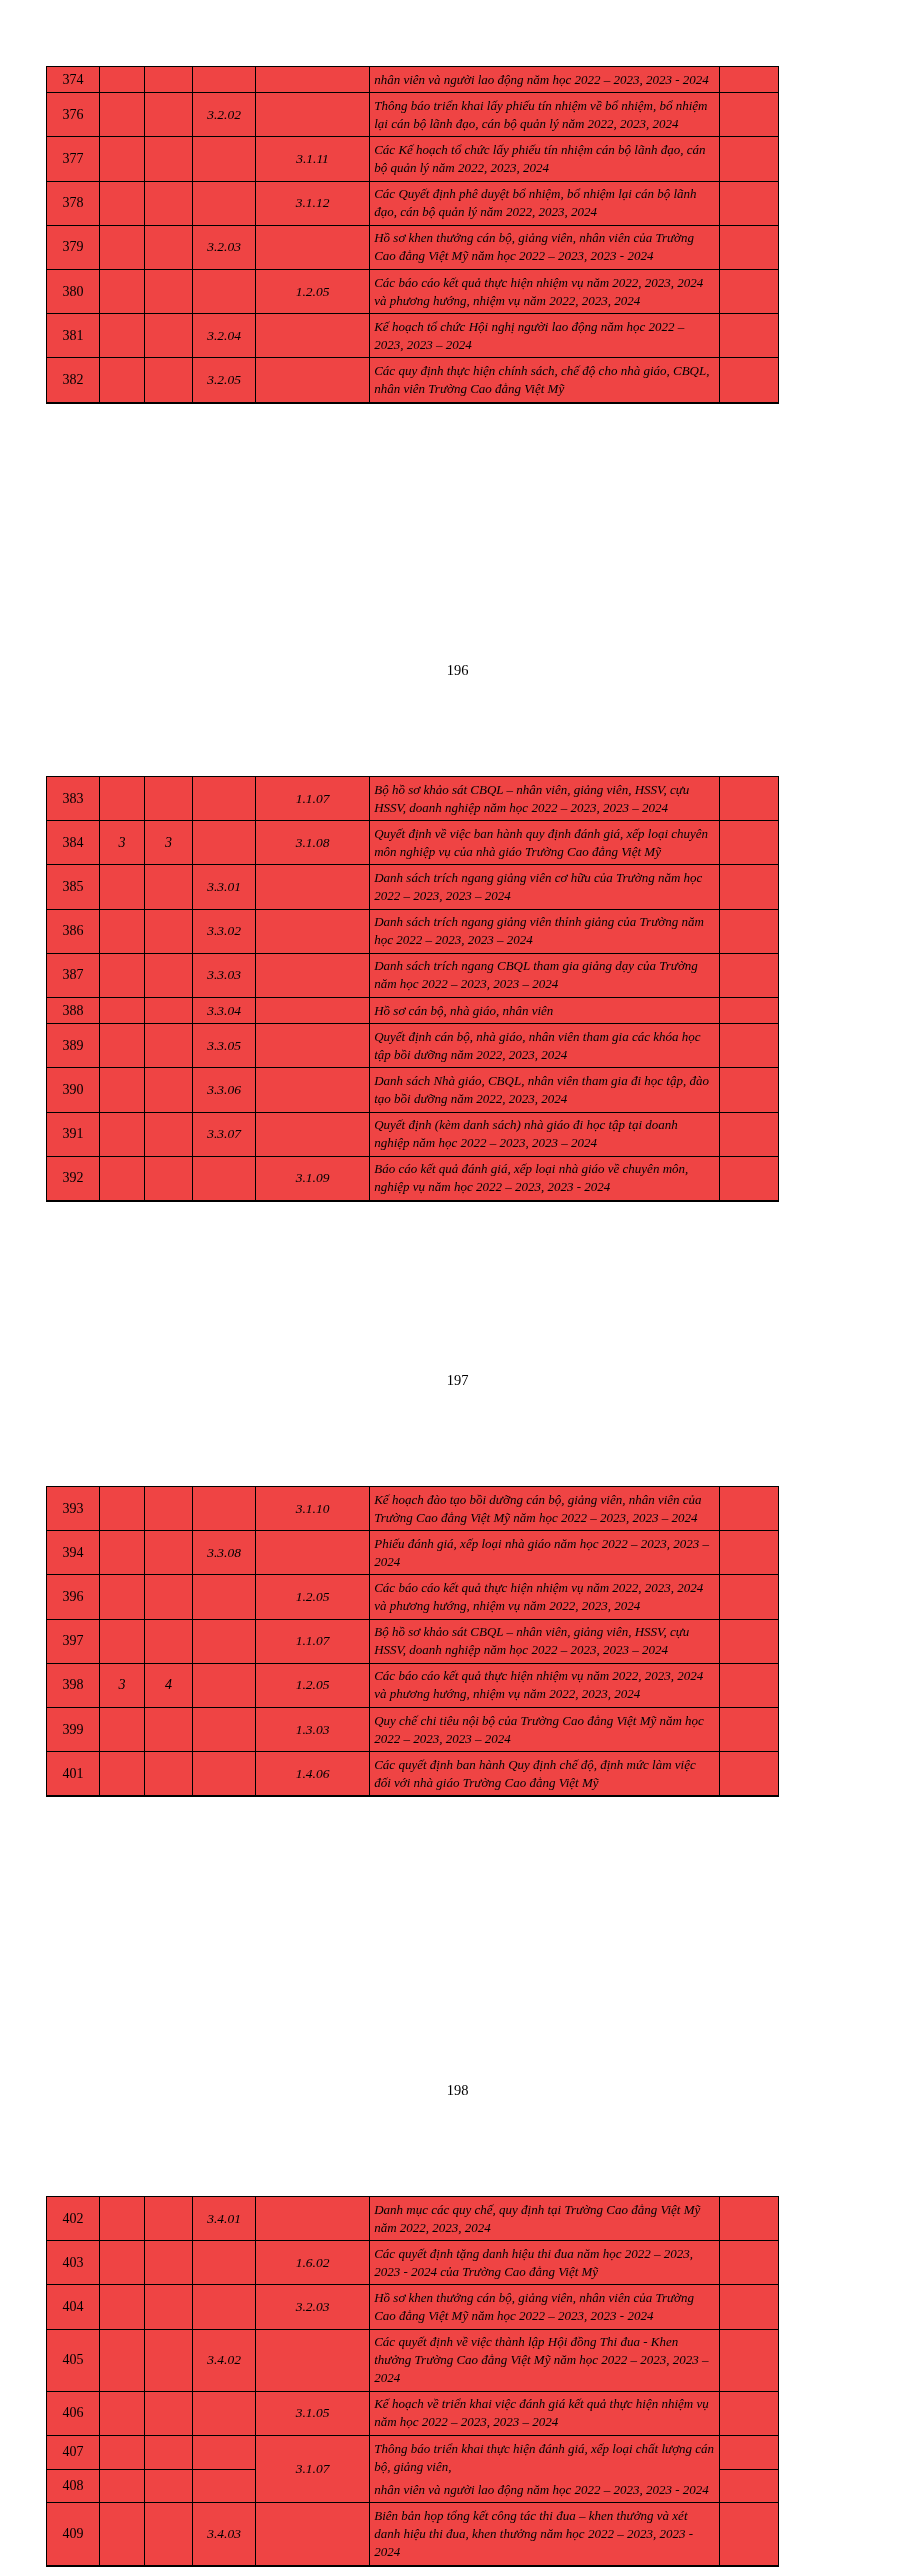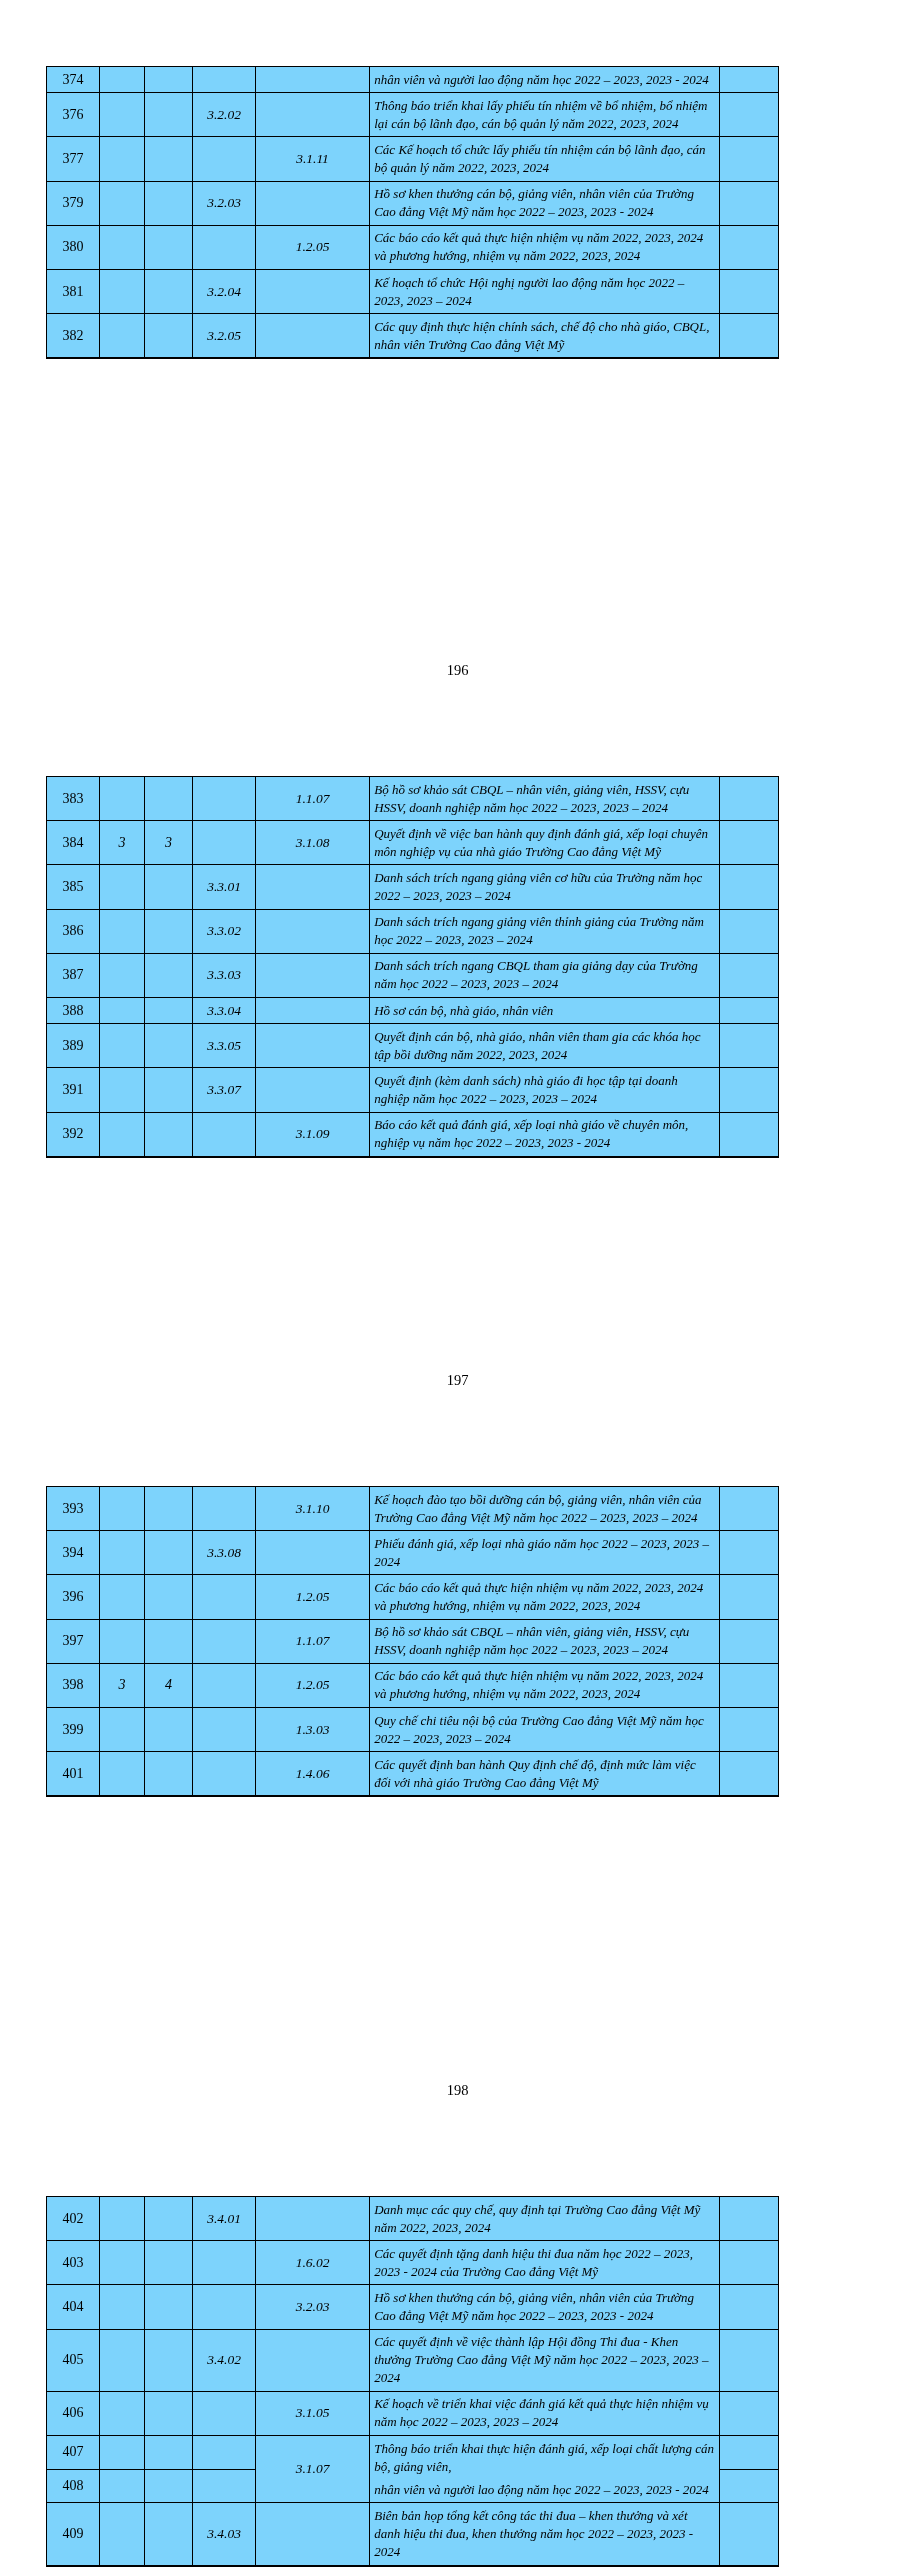--- a/index.html
+++ b/index.html
@@ -21,21 +21,21 @@
     overflow: visible;
   }
   .page.last { height: 645px; }
 
   table.evidence {
     border-collapse: collapse;
     table-layout: fixed;
     width: 733px;
     margin-left: 46px;
     margin-top: 66px;
-    background: #7dd3fc;
+    background: #ef4444;
   }
   table.evidence td {
     border: 1px solid #000;
     border-top-width: 1.6px;
     border-bottom-width: 1.6px;
     vertical-align: middle;
     padding: 3.6px 4.2px;
     overflow: hidden;
   }
   table.evidence tr:first-child td { border-top-width: 1px; }
@@ -120,20 +120,31 @@
           <td class="tc"></td>
           <td class="tc"></td>
           <td class="code"></td>
           <td class="code">3.1.11</td>
           <td class="desc">
             <p>Các Kế hoạch tổ chức lấy phiếu tín nhiệm cán bộ lãnh đạo, cán bộ quản lý năm 2022, 2023, 2024</p>
           </td>
           <td class="note"></td>
         </tr>
         <tr>
+          <td class="stt">378</td>
+          <td class="tc"></td>
+          <td class="tc"></td>
+          <td class="code"></td>
+          <td class="code">3.1.12</td>
+          <td class="desc">
+            <p>Các Quyết định phê duyệt bổ nhiệm, bổ nhiệm lại  cán bộ lãnh đạo, cán bộ quản lý năm 2022, 2023, 2024</p>
+          </td>
+          <td class="note"></td>
+        </tr>
+        <tr>
           <td class="stt">379</td>
           <td class="tc"></td>
           <td class="tc"></td>
           <td class="code">3.2.03</td>
           <td class="code"></td>
           <td class="desc">
             <p>Hồ sơ khen thưởng cán bộ, giảng viên, nhân viên của Trường Cao đẳng Việt Mỹ năm học 2022 – 2023, 2023 - 2024</p>
           </td>
           <td class="note"></td>
         </tr>
@@ -258,20 +269,31 @@
           <td class="tc"></td>
           <td class="tc"></td>
           <td class="code">3.3.05</td>
           <td class="code"></td>
           <td class="desc">
             <p>Quyết định cán bộ, nhà giáo, nhân viên tham gia các khóa học tập bồi dưỡng năm 2022, 2023, 2024</p>
           </td>
           <td class="note"></td>
         </tr>
         <tr>
+          <td class="stt">390</td>
+          <td class="tc"></td>
+          <td class="tc"></td>
+          <td class="code">3.3.06</td>
+          <td class="code"></td>
+          <td class="desc">
+            <p>Danh sách Nhà giáo, CBQL, nhân viên tham gia đi học tập, đào tạo bồi dưỡng năm 2022, 2023, 2024</p>
+          </td>
+          <td class="note"></td>
+        </tr>
+        <tr>
           <td class="stt">391</td>
           <td class="tc"></td>
           <td class="tc"></td>
           <td class="code">3.3.07</td>
           <td class="code"></td>
           <td class="desc">
             <p>Quyết định (kèm danh sách) nhà giáo đi học tập tại doanh nghiệp năm học 2022 – 2023, 2023 – 2024</p>
           </td>
           <td class="note"></td>
         </tr>

